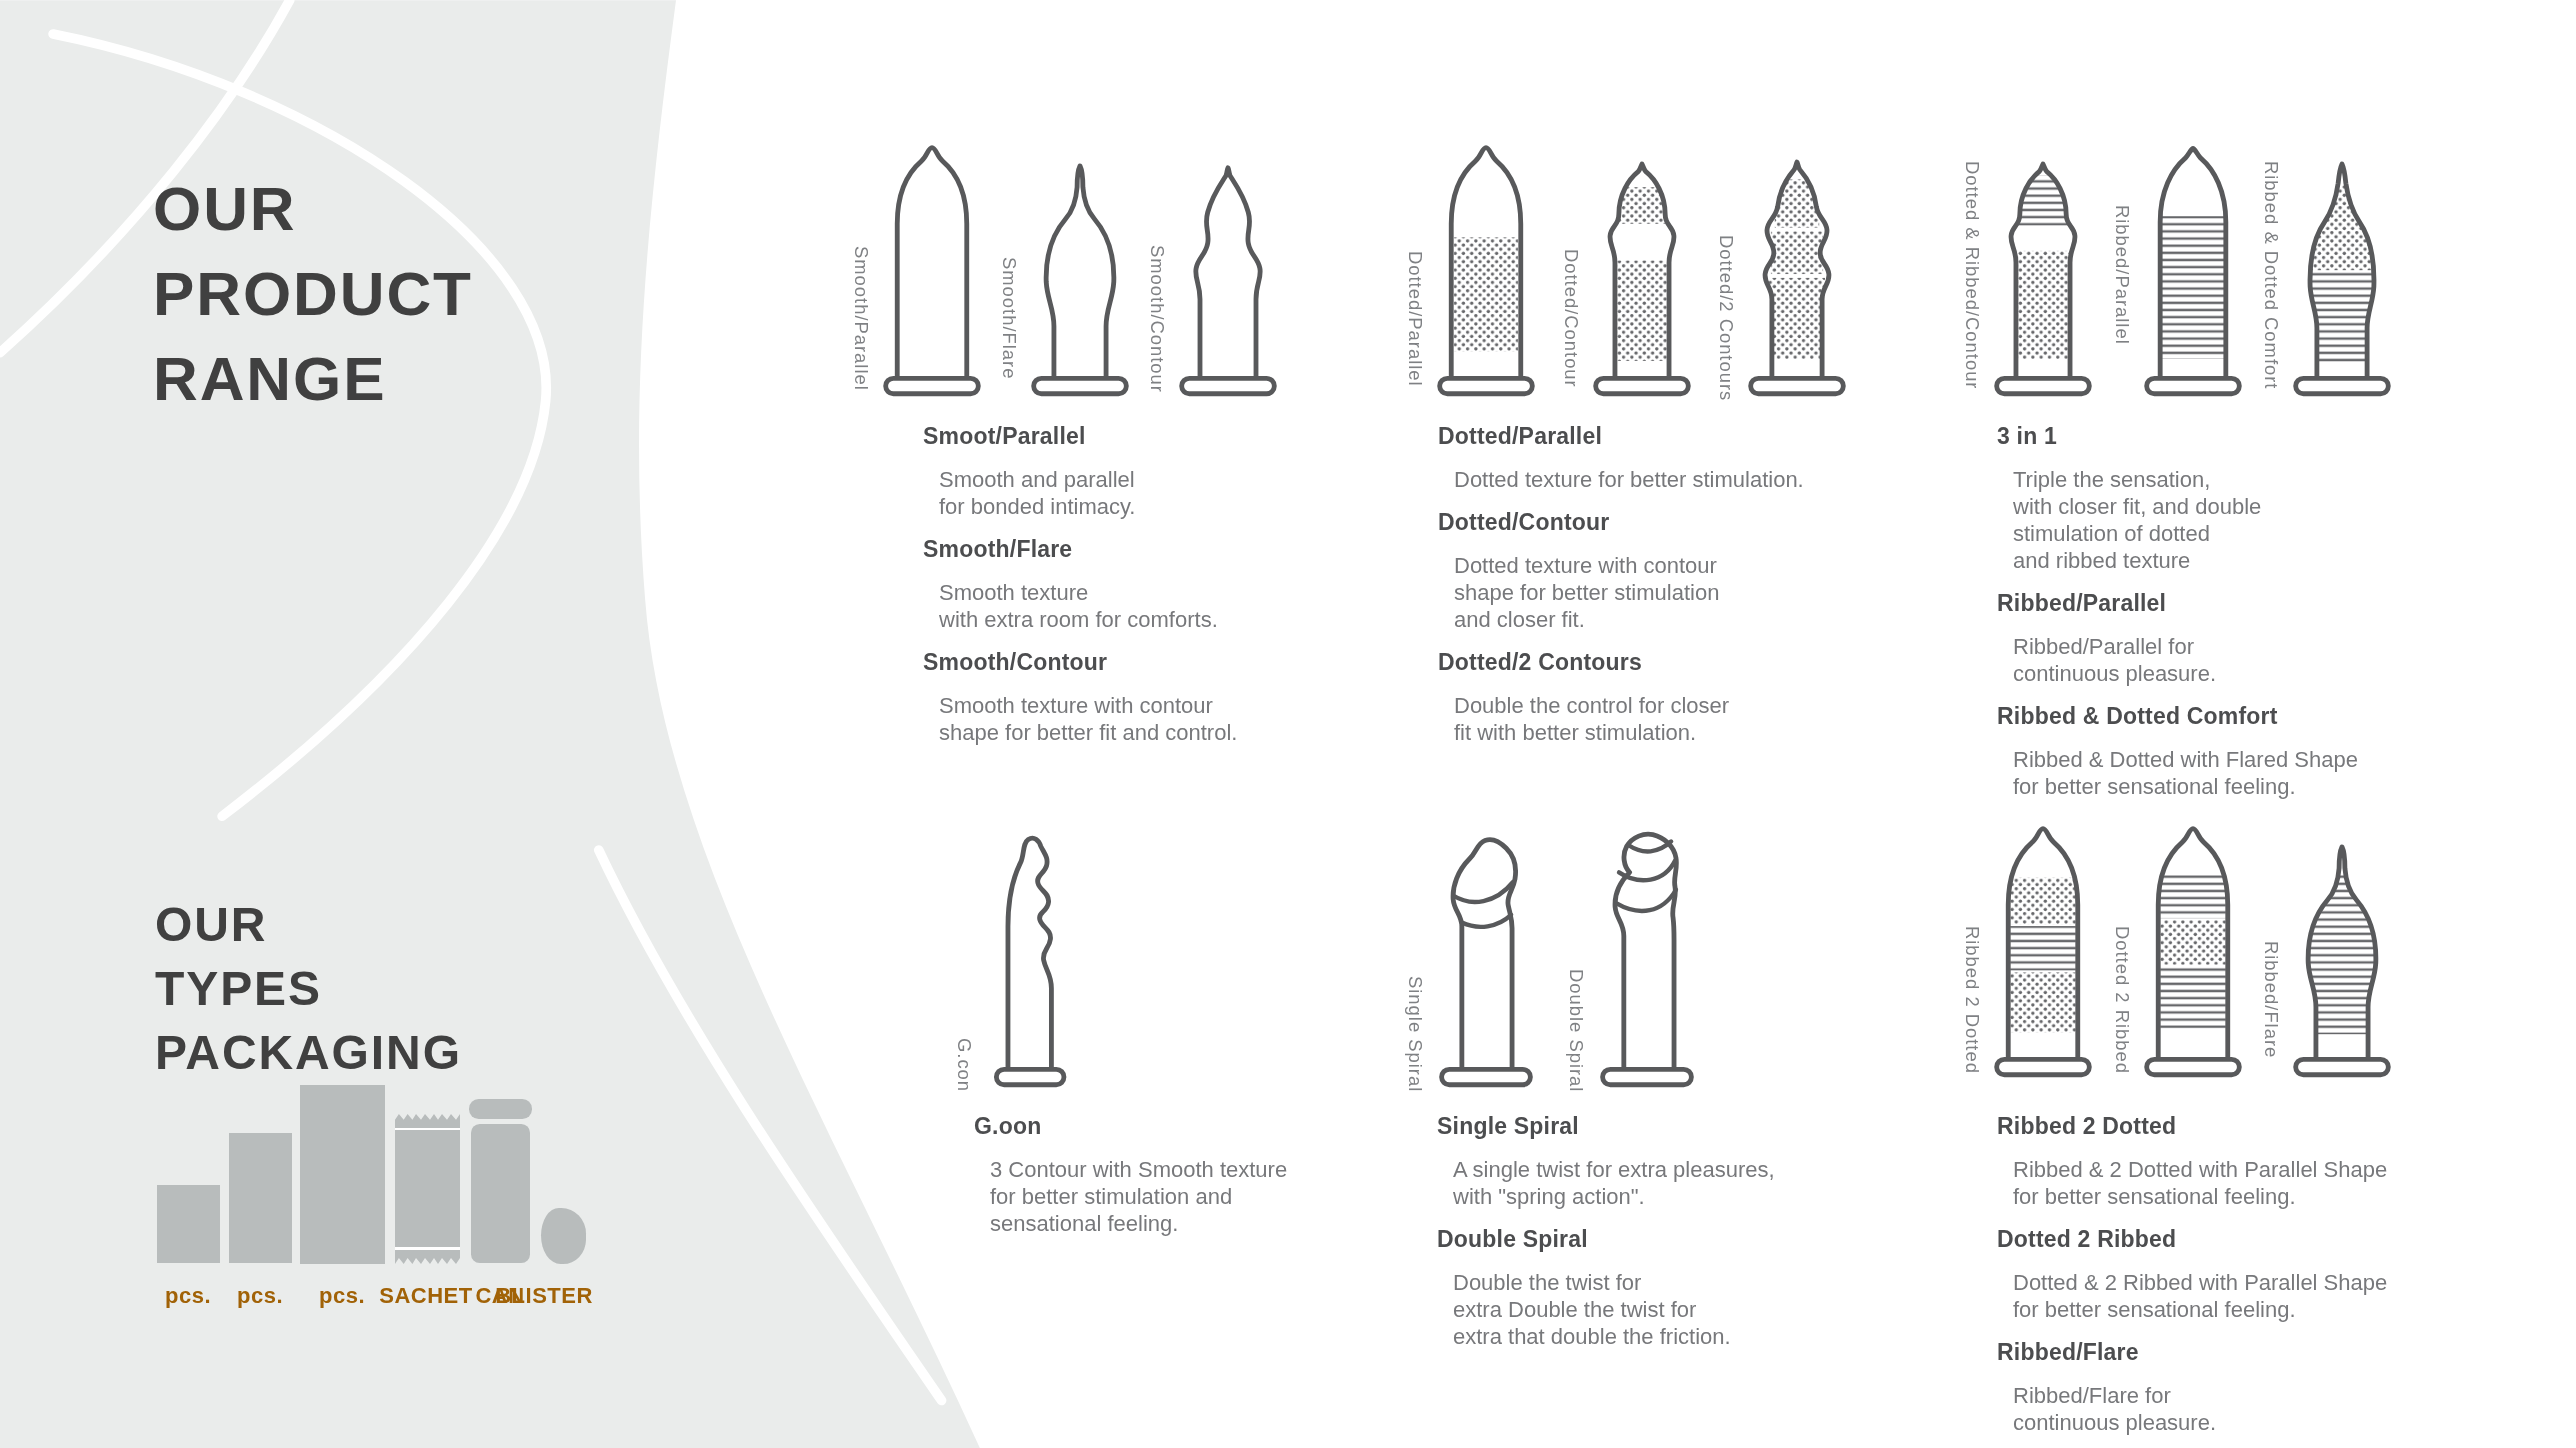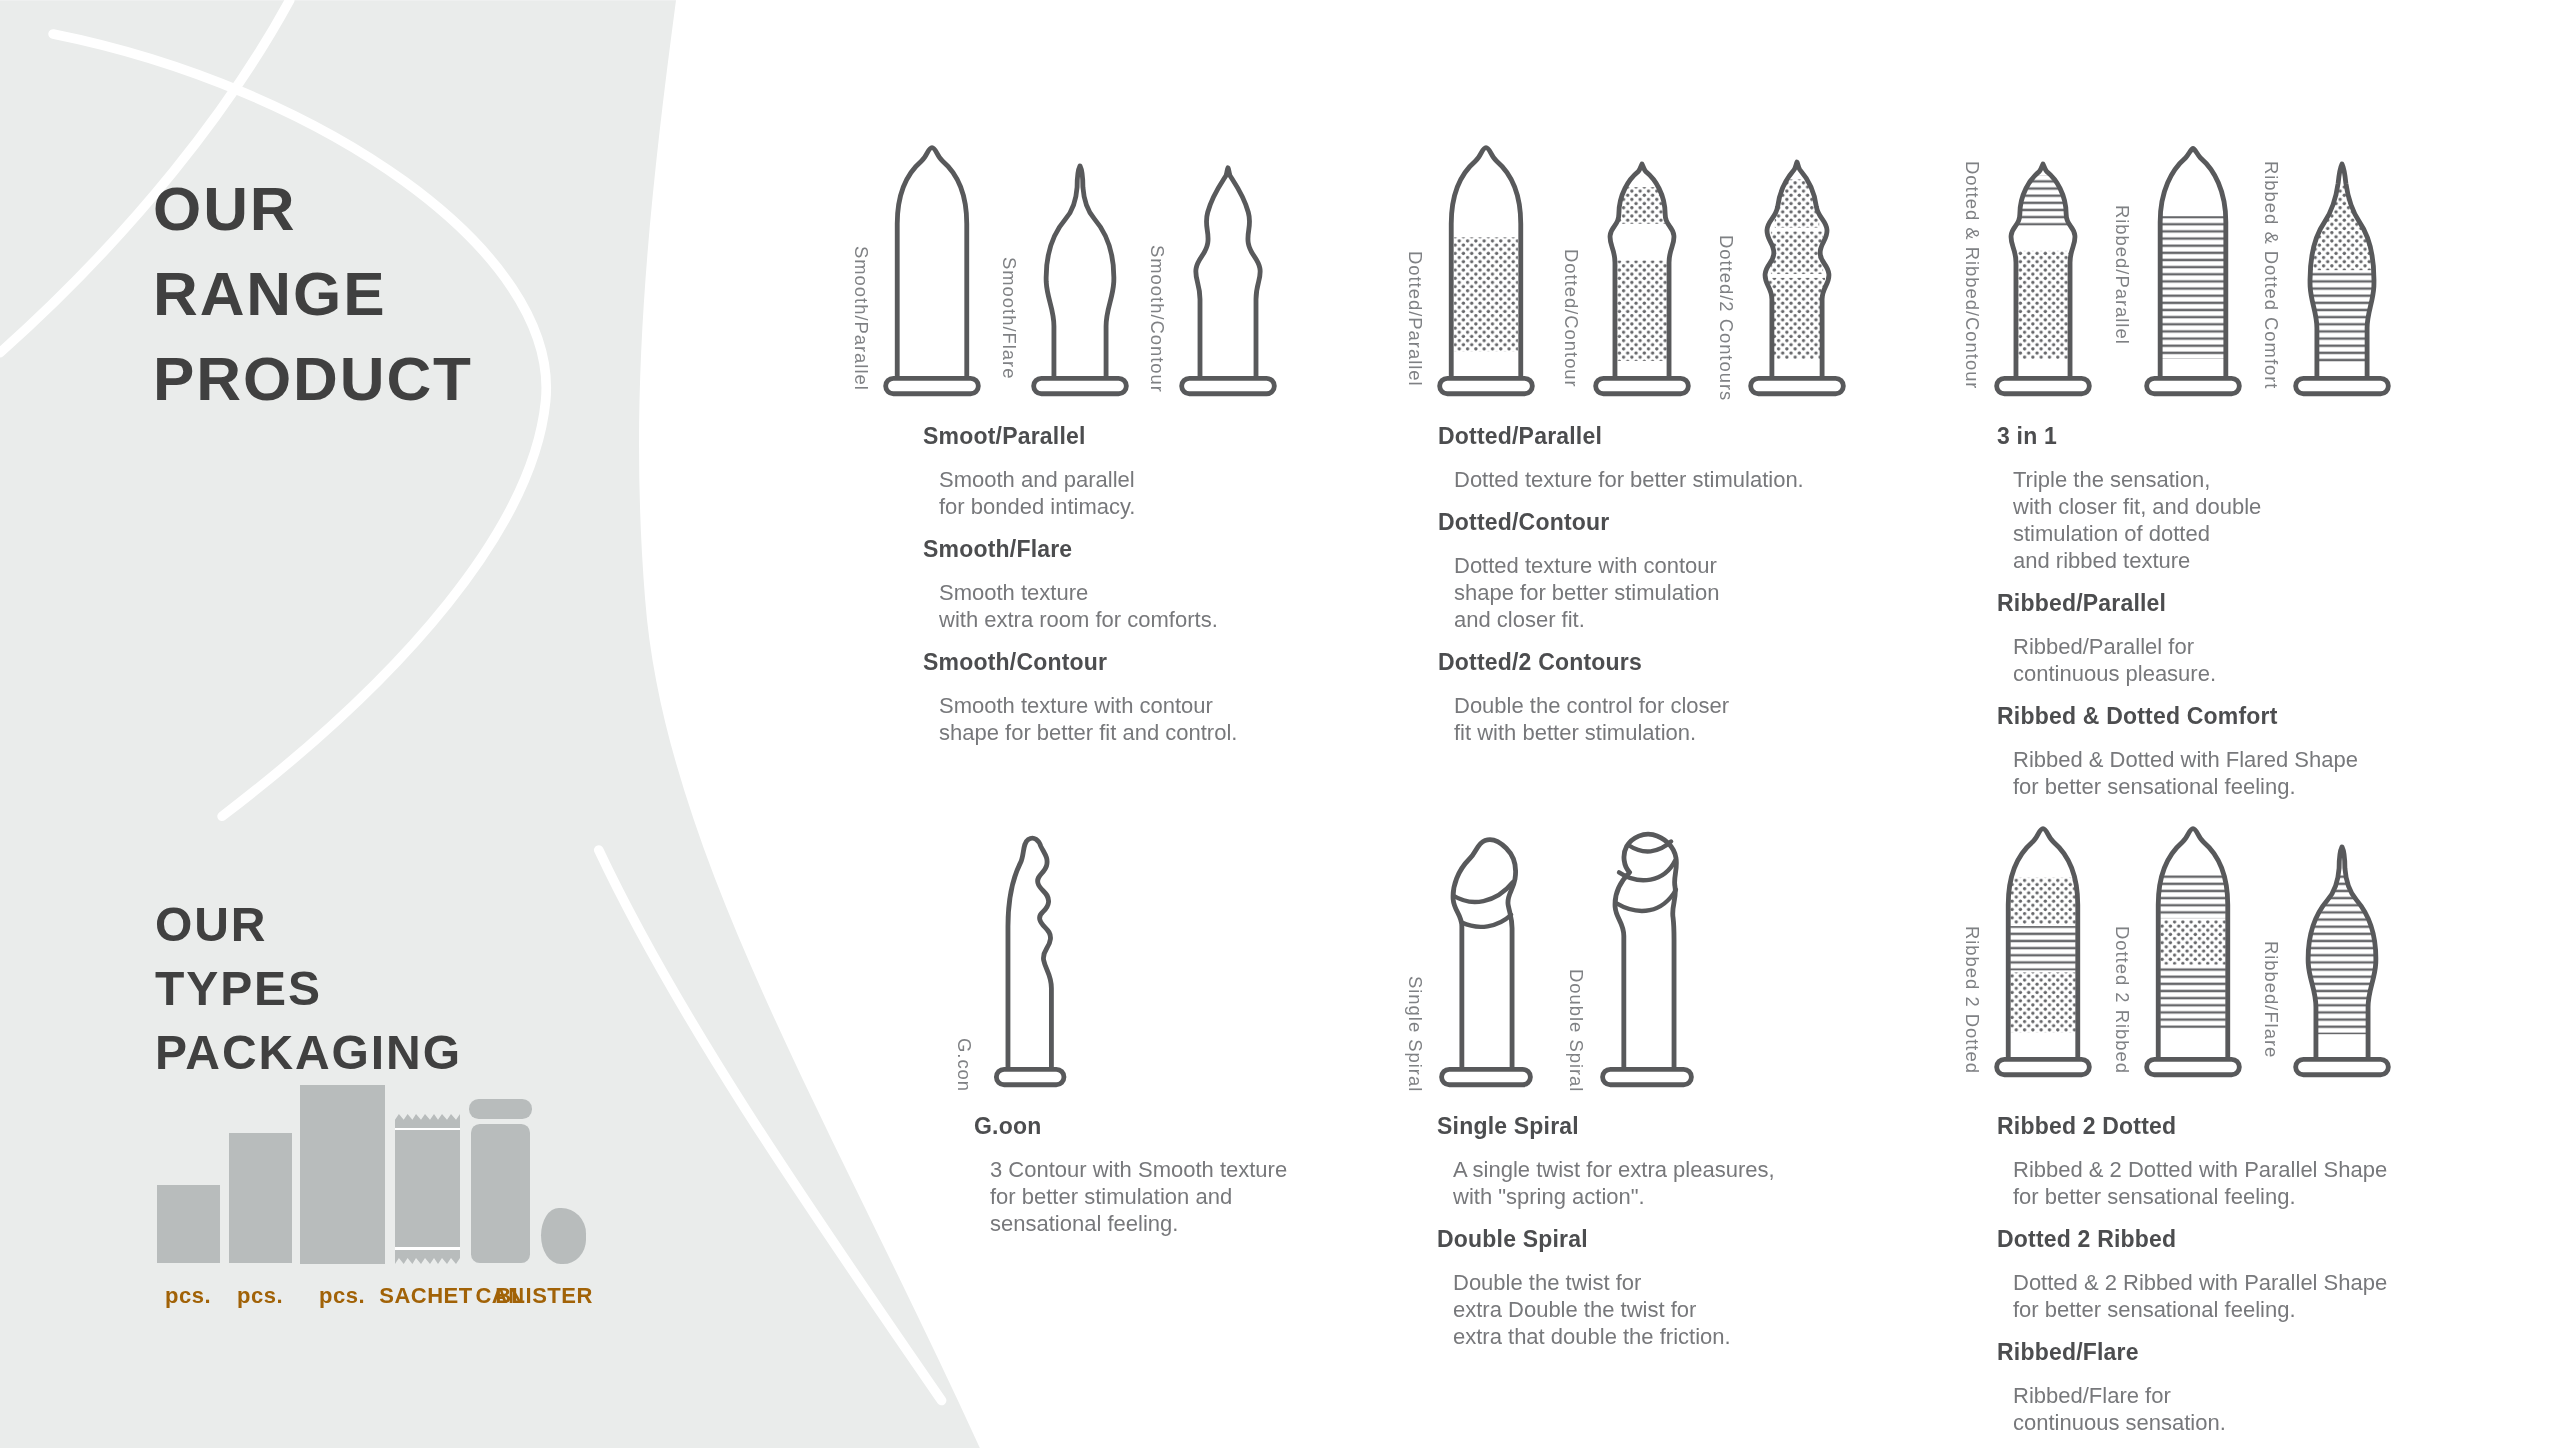--- a/index.html
+++ b/index.html
@@ -66,22 +66,22 @@
 
 <svg id="panel" viewBox="0 0 1050 1500">
   <path d="M0,0 L700,0 C668,240 652,420 668,620 C688,880 860,1160 1015,1500 L0,1500 Z" fill="#eaeceb"></path>
   <path d="M300,0 C240,110 140,240 0,365" fill="none" stroke="#ffffff" stroke-width="10" stroke-linecap="round"></path>
   <path d="M55,35 C330,90 580,260 565,415 C552,545 420,700 230,845" fill="none" stroke="#ffffff" stroke-width="10" stroke-linecap="round"></path>
   <path d="M620,880 C700,1050 830,1240 975,1450" fill="none" stroke="#ffffff" stroke-width="10" stroke-linecap="round"></path>
 </svg>
 
 <div class="big-title" id="product-title">
   <div>OUR</div>
+  <div>PRODUCT</div>
   <div>RANGE</div>
-  <div>PRODUCT</div>
 </div>
 <div class="big-title" id="packaging-title">
   <div>OUR</div>
   <div>TYPES</div>
   <div>PACKAGING</div>
 </div>
 
 <div class="figures" style="left:848px;top:135px;gap:5.8px;">
   <div class="figure">
     <div class="vlabel low">
@@ -416,21 +416,21 @@
 for better sensational feeling.</p>
   </div>
   <div class="section">
     <h3>Dotted 2 Ribbed</h3>
     <p>Dotted &amp; 2 Ribbed with Parallel Shape
 for better sensational feeling.</p>
   </div>
   <div class="section">
     <h3>Ribbed/Flare</h3>
     <p>Ribbed/Flare for
-continuous sensation.</p>
+continuous pleasure.</p>
   </div>
 </div>
 
 <div id="packaging">
   <div class="pk" id="pk-box1"></div>
   <div class="pk" id="pk-box2"></div>
   <div class="pk" id="pk-box3"></div>
   <div class="pk" id="pk-sachet"></div>
   <div class="pk" id="pk-can-lid"></div>
   <div class="pk" id="pk-can-body"></div>

